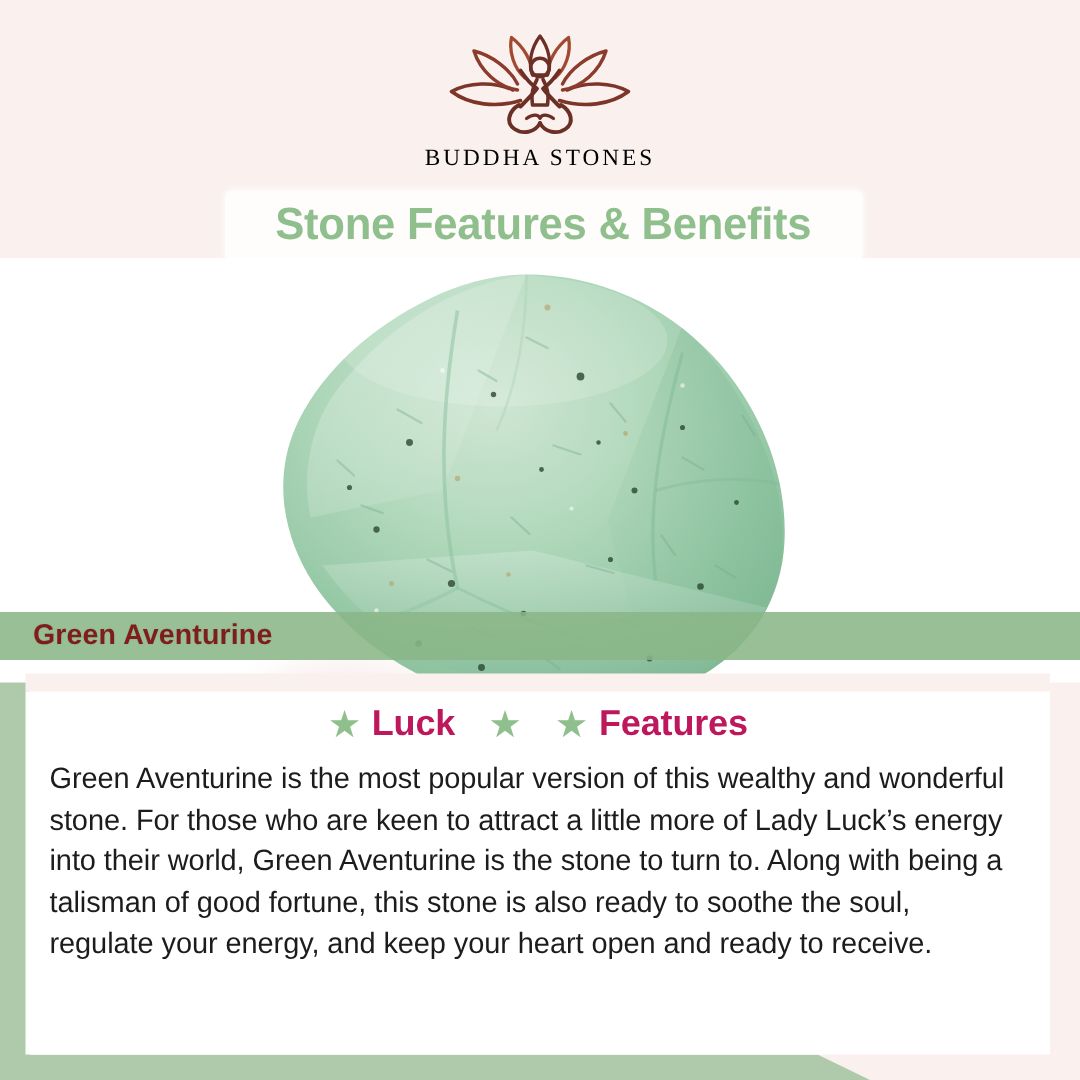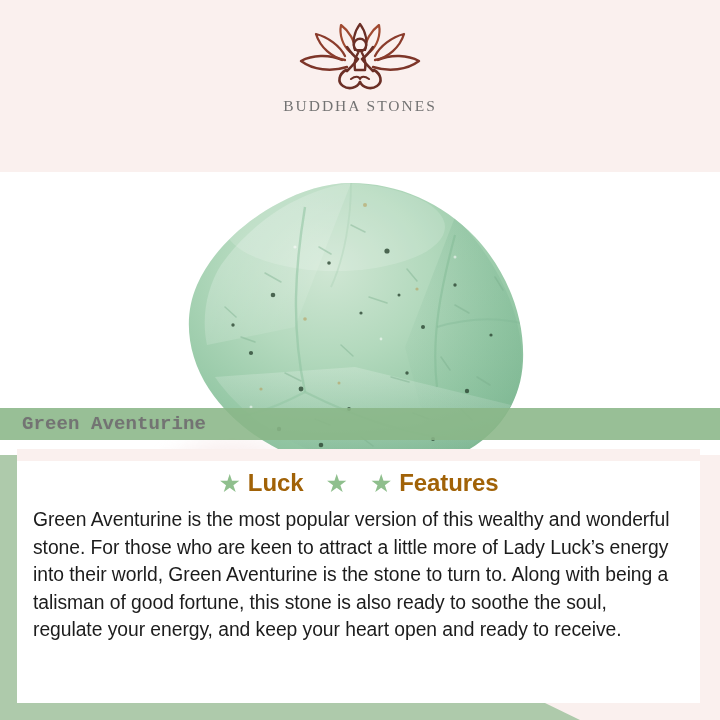--- a/index.html
+++ b/index.html
@@ -34,21 +34,21 @@
     background:#faf0ee;
   }
   .logo-wrap {
     position:absolute; left:50%; top:22px; transform:translateX(-50%);
     width:190px; text-align:center;
   }
   .logo-mark { display:block; margin:0 auto; }
   .logo-text {
     display:block; margin-top:3px;
     font-family:"Liberation Serif", serif;
-    font-size:15.5px; letter-spacing:2.0px; color:#737373; font-weight:400;
+    font-size:15.5px; letter-spacing:2.0px; color:#000000; font-weight:400;
   }
   .title-band {
     position:absolute; left:150px; top:127px; width:425px; height:46px;
     background:#fffdfc;
     border-radius:4px 4px 0 0;
     display:flex; align-items:center; justify-content:center;
     box-shadow:0 0 6px rgba(255,255,255,0.9);
   }
   .title-text {
     font-family:"Liberation Sans Narrow","Liberation Sans",sans-serif;
@@ -73,22 +73,22 @@
   }
 
   
   .label-band {
     position:absolute; left:0; top:408px; width:720px; height:32px;
     background:rgba(138,182,135,0.88);
     display:flex; align-items:center;
   }
   .label-text {
     margin-left:22px;
-    font-family:Liberation Mono, monospace;
-    font-weight:700; font-size:19px; color:#737373;
+    font-family:Liberation Sans, sans-serif;
+    font-weight:700; font-size:19px; color:#7f1d1d;
     letter-spacing:0.1px; text-shadow:0 0 2px rgba(0,0,0,0.06);
   }
 
   
   .cream-strip {
     position:absolute; left:17px; top:449px; width:683px; height:12px;
     background:#faf0ee;
   }
 
   
@@ -97,21 +97,21 @@
     background:#ffffff;
   }
   .keywords {
     display:flex; justify-content:center; align-items:center;
     gap:22px; padding-top:8px;
   }
   .kw { display:flex; align-items:center; gap:7px; }
   .kw-star { color:#8fbf8d; font-size:25px; line-height:1; }
   .kw-label {
     font-family:"Liberation Sans Narrow","Liberation Sans",sans-serif;
-    font-weight:700; font-size:24px; color:#a16207; letter-spacing:-0.1px;
+    font-weight:700; font-size:24px; color:#be185d; letter-spacing:-0.1px;
   }
   .paragraph {
     margin:9px 12px 0 16px;
     font-family:"Liberation Sans Narrow","Liberation Sans",sans-serif;
     font-size:19.6px; line-height:27.5px; color:#1c1c1c;
     text-align:left; letter-spacing:-0.05px;
     transform:scaleX(0.985); transform-origin:left top;
   }
 </style>
 </head>
@@ -152,20 +152,23 @@
 
           <path d="M61 48 C54 52 52 60 58 64 C64 68 72 66 75 60" stroke="#6b2f26" stroke-width="2.6"></path>
           <path d="M89 48 C96 52 98 60 92 64 C86 68 78 66 75 60" stroke="#6b2f26" stroke-width="2.6"></path>
 
           <path d="M66 57 C70 54 74 54 75 57 C76 54 80 54 84 57" stroke="#6b2f26" stroke-width="2.1"></path>
         </g>
       </svg>
       <span class="logo-text">BUDDHA STONES</span>
     </div>
 
+    <div class="title-band">
+      <span class="title-text">Stone Features &amp; Benefits</span>
+    </div>
   </div>
 
   <div class="photo">
     <div class="photo-inner">
       <div class="shadow-blob"></div>
 
       <svg class="stone" viewBox="0 0 400 300">
         <defs>
           <radialGradient id="gbody" cx="42%" cy="30%" r="78%">
             <stop offset="0%" stop-color="#cfe6d3"></stop>

